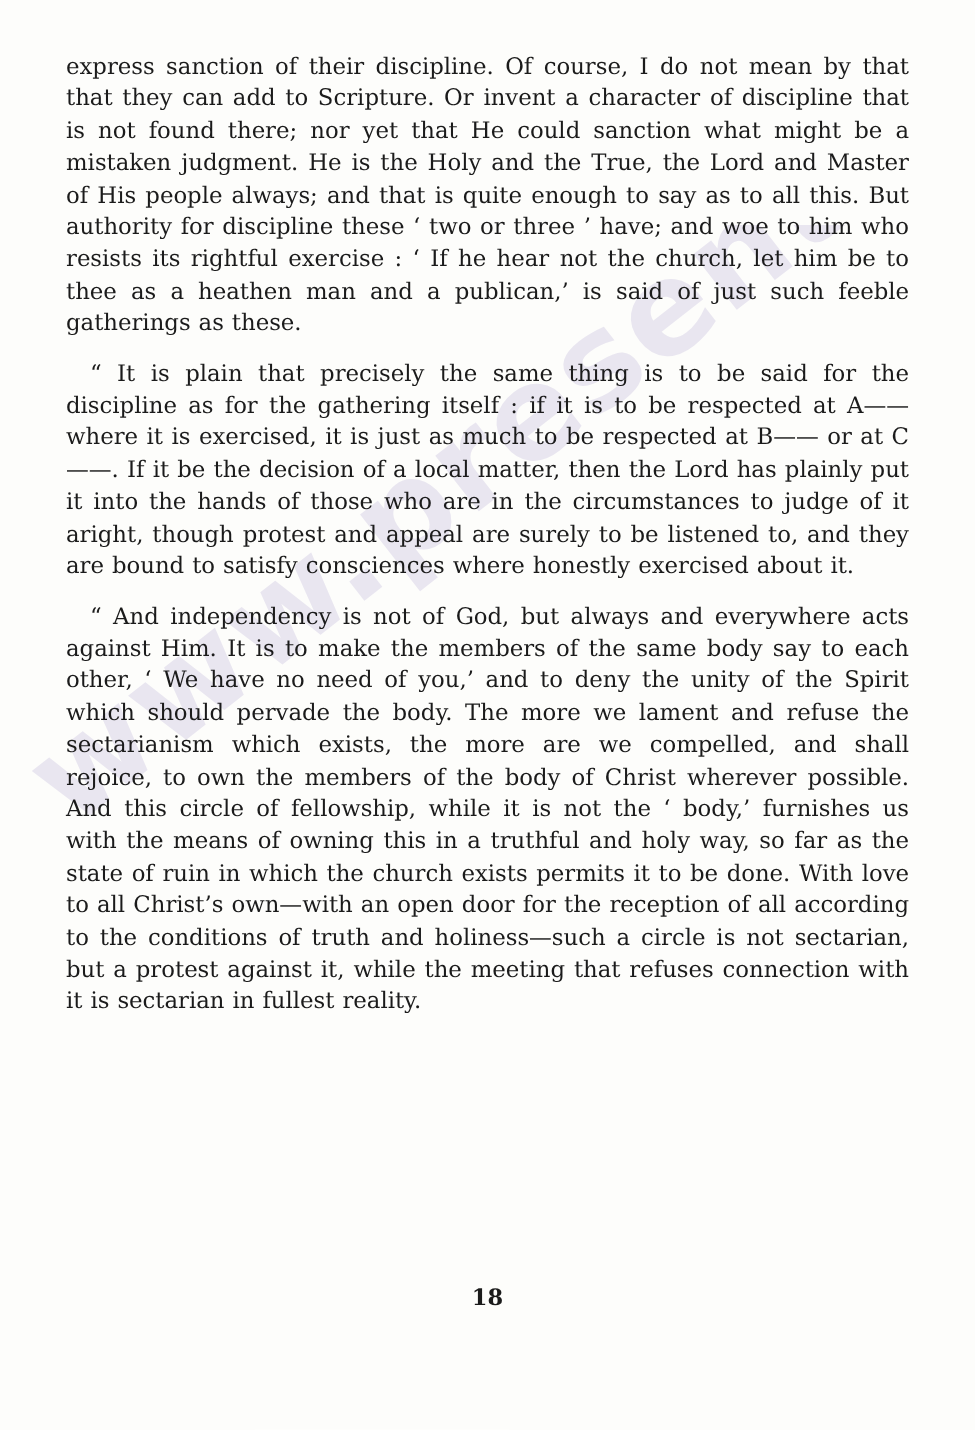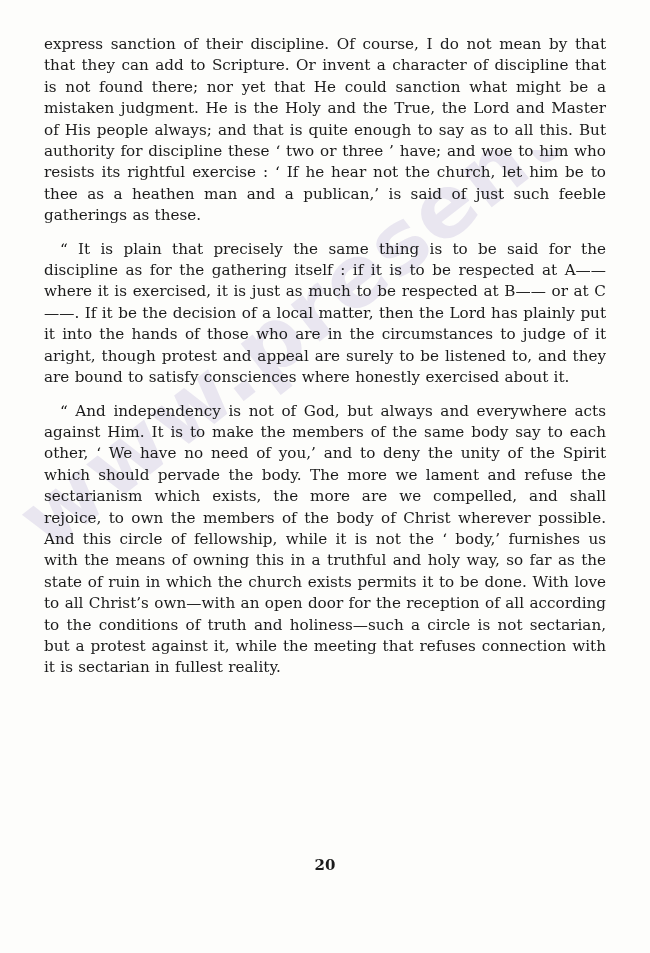--- a/index.html
+++ b/index.html
@@ -89,13 +89,13 @@
 <div class="watermark">
   <span>www.presenttruthpublishers.com</span>
 </div>
 
 <div class="content">
   <p class="para first">express sanction of their discipline. Of course, I do not mean by that that they can add to Scripture. Or invent a character of discipline that is not found there; nor yet that He could sanction what might be a mistaken judgment. He is the Holy and the True, the Lord and Master of His people always; and that is quite enough to say as to all this. But authority for discipline these ‘ two or three ’ have; and woe to him who resists its rightful exercise : ‘ If he hear not the church, let him be to thee as a heathen man and a publican,’ is said of just such feeble gatherings as these.</p>
   <p class="para indent">“ It is plain that precisely the same thing is to be said for the discipline as for the gathering itself : if it is to be respected at A—— where it is exercised, it is just as much to be respected at B—— or at C——. If it be the decision of a local matter, then the Lord has plainly put it into the hands of those who are in the circumstances to judge of it aright, though protest and appeal are surely to be listened to, and they are bound to satisfy consciences where honestly exercised about it.</p>
   <p class="para indent">“ And independency is not of God, but always and everywhere acts against Him. It is to make the members of the same body say to each other, ‘ We have no need of you,’ and to deny the unity of the Spirit which should pervade the body. The more we lament and refuse the sectarianism which exists, the more are we compelled, and shall rejoice, to own the members of the body of Christ wherever possible. And this circle of fellowship, while it is not the ‘ body,’ furnishes us with the means of owning this in a truthful and holy way, so far as the state of ruin in which the church exists permits it to be done. With love to all Christ’s own—with an open door for the reception of all according to the conditions of truth and holiness—such a circle is not sectarian, but a protest against it, while the meeting that refuses connection with it is sectarian in fullest reality.</p>
 </div>
 
-<div class="page-number">20</div>
+<div class="page-number">18</div>
 
 </body></html>

